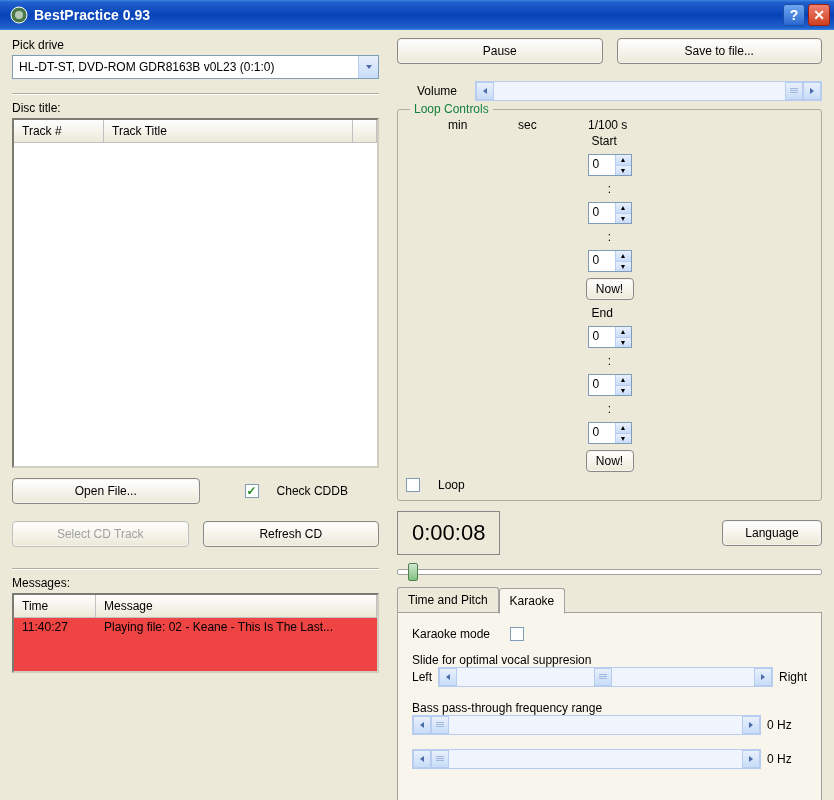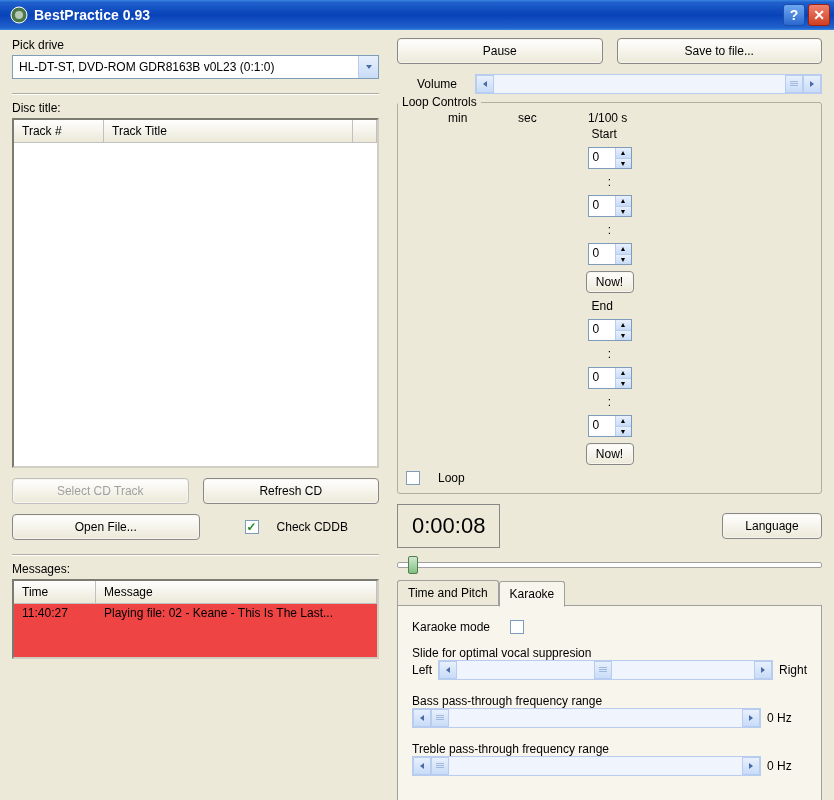--- a/index.html
+++ b/index.html
@@ -18,27 +18,27 @@
 .label { margin-bottom: 3px; }
 .combo { display: flex; border: 1px solid #7f9db9; background: white; height: 24px; align-items: center; margin-bottom: 10px; }
 .combo-text { flex: 1; padding: 0 6px; }
 .combo-btn { width: 20px; height: 22px; background: linear-gradient(to bottom, #e8f0fc, #c8dcf8); border-left: 1px solid #b8ccf0; display: flex; align-items: center; justify-content: center; }
 .hr { border-top: 1px solid #b0aea0; border-bottom: 1px solid #fff; margin: 4px 0 6px 0; }
 .listview { border: 2px inset #d0cec0; background: white; height: 350px; margin-bottom: 10px; }
 .listview-hdr { display: flex; background: #ece9d8; border-bottom: 1px solid #c0c0c0; }
 .listview-hdr-cell { padding: 4px 8px; border-right: 1px solid #c0c0c0; background: linear-gradient(to bottom, #fefefe, #ece9d8); }
 .btn { background: linear-gradient(to bottom, #fff, #ece9d8); border: 1px solid #888; border-radius: 4px; padding: 5px 10px; text-align: center; cursor: pointer; min-width: 120px; box-shadow: inset 0 0 0 1px #f8f6ec; }
 .btn.disabled { color: #a0a0a0; border-color: #c0c0c0; }
-.btn-row { display: flex; gap: 14px; margin-bottom: 10px; align-items: center; }
+.btn-row { display: flex; gap: 14px; margin-bottom: 17px; align-items: center; }
 .checkbox-wrap { display: flex; align-items: center; gap: 18px; }
 .checkbox { width: 14px; height: 14px; border: 1px solid #7f9db9; background: white; display: flex; align-items: center; justify-content: center; }
 .checkbox.checked::after { content: "✓"; color: #1a8a1a; font-weight: bold; font-size: 12px; line-height: 1; }
 .messages-box { border: 2px inset #d0cec0; background: #ef4444; height: 80px; }
 .fieldset { border: 1px solid #b0aea0; border-radius: 3px; padding: 8px; margin-bottom: 10px; position: relative; }
-.fieldset-legend { position: absolute; top: -8px; left: 0; background: #ece9d8; padding: 0 4px; color: #000000; }
+.fieldset-legend { position: absolute; top: -8px; left: 12px; background: #ece9d8; padding: 0 4px; color: #15803d; }
 .scrollbar { display: flex; border: 1px solid #b8ccf0; height: 20px; background: #e8f0fc; align-items: stretch; }
 .scrollbar .arrow { width: 18px; background: linear-gradient(to bottom, #e8f0fc, #c8dcf8); display: flex; align-items: center; justify-content: center; border: 1px solid #b8ccf0; }
 .scrollbar .track { flex: 1; background: #f0f4fc; position: relative; }
 .scrollbar .thumb { position: absolute; top: 0; bottom: 0; width: 18px; background: linear-gradient(to bottom, #e8f0fc, #c8dcf8); border: 1px solid #b8ccf0; }
 .scrollbar .thumb::after { content: ""; position: absolute; left: 4px; right: 4px; top: 5px; height: 6px; background: repeating-linear-gradient(to bottom, #a0b8e0 0, #a0b8e0 1px, transparent 1px, transparent 2px); }
 .loop-row { display: flex; align-items: center; gap: 6px; margin-bottom: 6px; flex-direction: column; }
 .loop-row .lbl { width: 36px; }
 .spinner { display: flex; border: 1px solid #7f9db9; background: white; height: 22px; width: 44px; }
 .spinner-val { flex: 1; padding: 2px 4px; }
 .spinner-btns { width: 16px; display: flex; flex-direction: column; }
@@ -88,29 +88,29 @@
     <div class="hr"></div>
     <div class="label">Disc title:</div>
     <div class="listview">
       <div class="listview-hdr">
         <div class="listview-hdr-cell" style="width:90px">Track #</div>
         <div class="listview-hdr-cell" style="flex:1">Track Title</div>
         <div class="listview-hdr-cell" style="width:24px"></div>
       </div>
     </div>
     <div class="btn-row">
-      <div class="btn disabled" style="flex:1">Select CD Track</div>
-      <div class="btn" style="flex:1">Refresh CD</div>
-    </div>
-    <div class="btn-row">
       <div class="btn" style="flex:1">Open File...</div>
       <div class="checkbox-wrap" style="flex:1;justify-content:center">
         <div class="checkbox checked"></div>
         <span>Check CDDB</span>
       </div>
+    </div>
+    <div class="btn-row">
+      <div class="btn disabled" style="flex:1">Select CD Track</div>
+      <div class="btn" style="flex:1">Refresh CD</div>
     </div>
     <div class="hr"></div>
     <div class="label">Messages:</div>
     <div class="messages-box">
       <div class="listview-hdr">
         <div class="listview-hdr-cell" style="width:82px">Time</div>
         <div class="listview-hdr-cell" style="flex:1">Message</div>
       </div>
       <div style="display:flex;padding:2px 0">
         <div style="width:82px;padding:0 8px">11:40:27</div>
@@ -260,21 +260,20 @@
               <div class="thumb" style="left:0"></div>
             </div>
           <div class="arrow">
               <svg class="tri" viewBox="0 0 8 8">
                 <path d="M2 1 L2 7 L6 4 Z" fill="#4a6aa8"></path>
               </svg>
             </div>
         </div>
         <span style="width:40px">0 Hz</span>
       </div>
-      <div>Treble pass-through frequency range</div>
       <div class="slide-row">
         <div class="scrollbar">
           <div class="arrow">
               <svg class="tri" viewBox="0 0 8 8">
                 <path d="M6 1 L6 7 L2 4 Z" fill="#4a6aa8"></path>
               </svg>
             </div>
           <div class="track">
               <div class="thumb" style="left:0"></div>
             </div>

